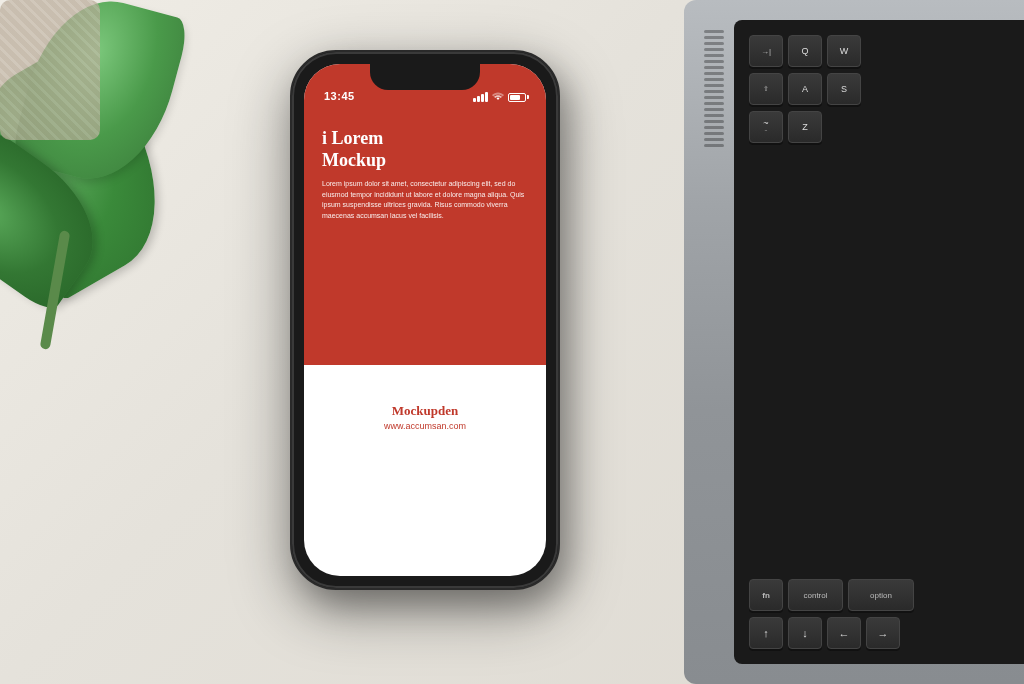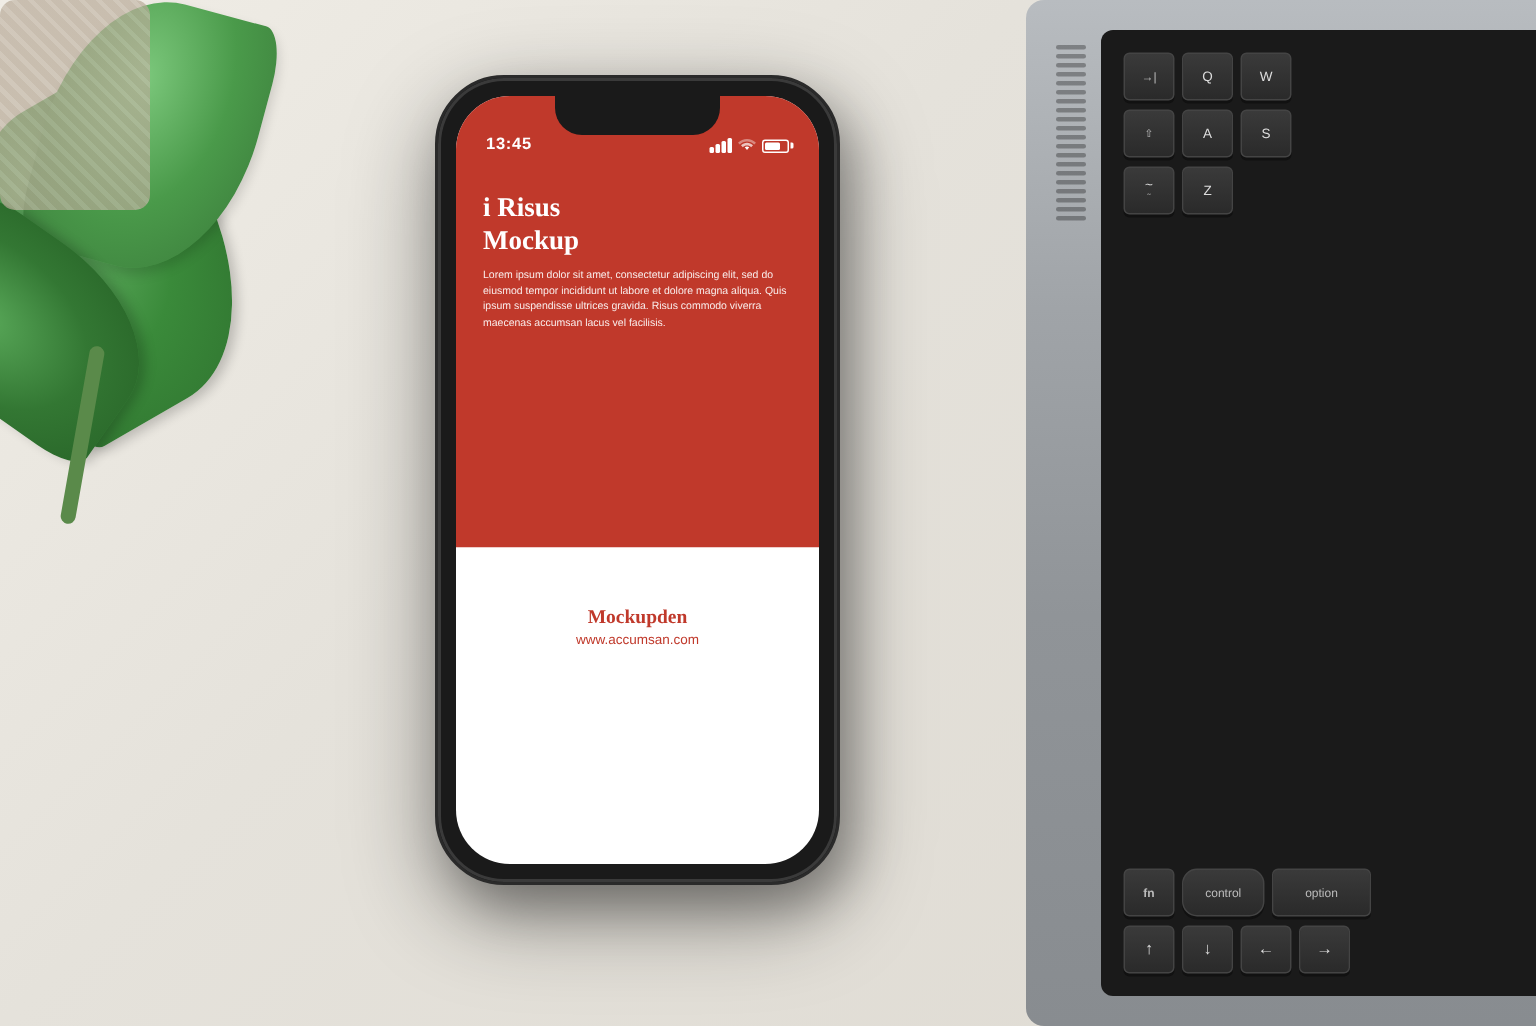--- a/index.html
+++ b/index.html
@@ -411,21 +411,21 @@
       border: 1px solid #444;
       border-radius: 4px;
       color: #ddd;
       font-size: 9px;
       font-weight: 500;
       box-shadow: 0 2px 0 #111;
       flex-shrink: 0;
     }
 
     .key-sm { width: 34px; height: 32px; }
-    .key-lg { width: 55px; height: 32px; border-radius: 10px; }
+    .key-lg { width: 55px; height: 32px; }
     .key-xl { width: 66px; height: 32px; }
 
     .key-special {
       font-size: 8px;
       color: #bbb;
     }
 
     .key-arrow {
       font-size: 11px;
     }
@@ -483,21 +483,21 @@
           </svg>
           <div class="battery-icon">
             <div class="battery-fill"></div>
           </div>
         </div>
       </div>
 
       <div class="screen-content">
         <div class="red-section">
           <div class="phone-title">
-            <span>i Risus</span><br>
+            <span>i Lorem</span><br>
             <span>Mockup</span>
           </div>
           <p class="phone-body-text">Lorem ipsum dolor sit amet, consectetur adipiscing elit, sed do eiusmod tempor incididunt ut labore et dolore magna aliqua. Quis ipsum suspendisse ultrices gravida. Risus commodo viverra maecenas accumsan lacus vel facilisis.</p>
         </div>
         <div class="white-section">
           <div class="mockupden-brand">Mockupden</div>
           <div class="mockupden-url">www.accumsan.com</div>
         </div>
       </div>
 

